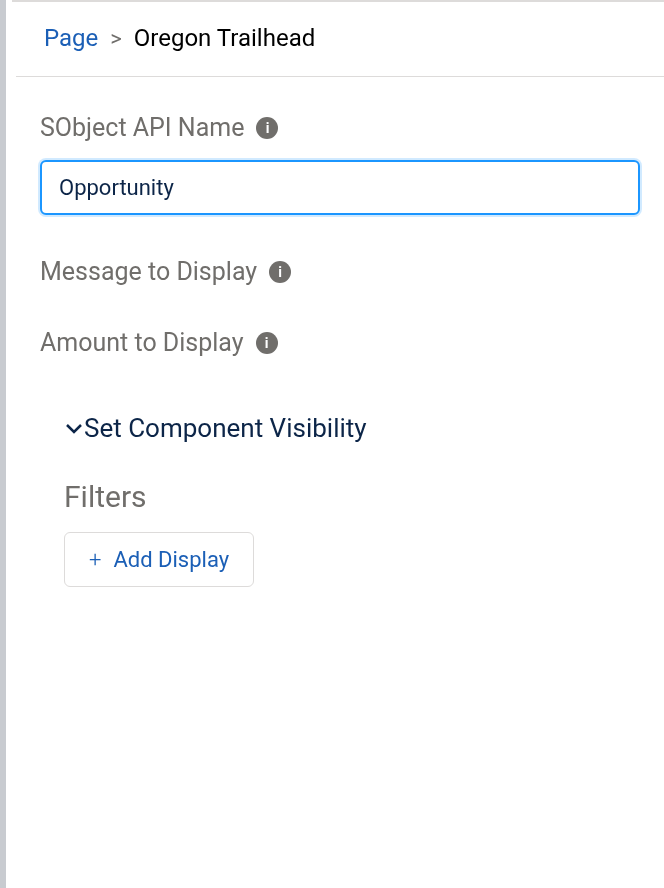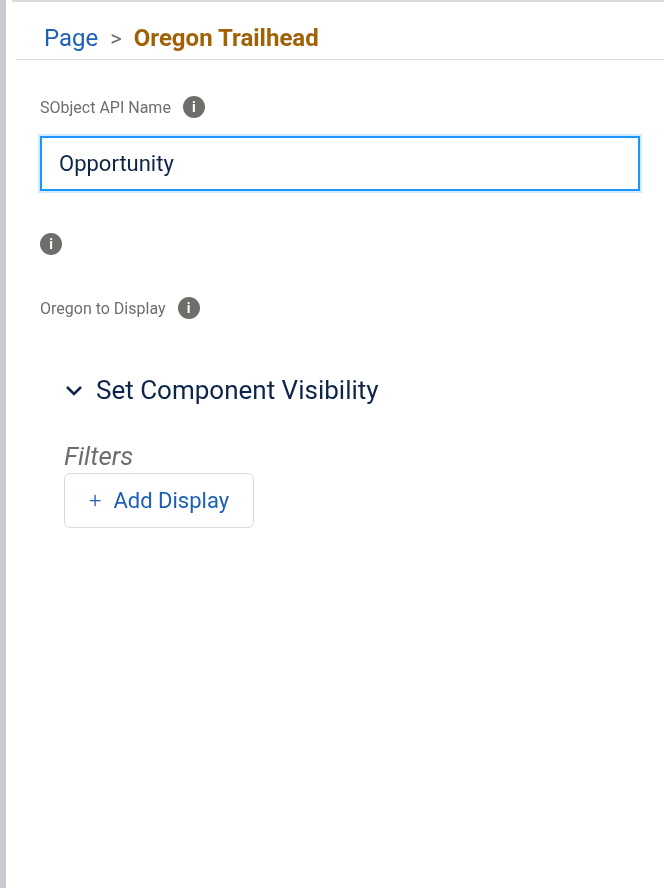--- a/index.html
+++ b/index.html
@@ -25,85 +25,84 @@
       height: 2px;
       background: #dddbda;
     }
     .inner {
       padding-left: 10px;
     }
     .breadcrumb {
       display: flex;
       align-items: center;
       gap: 12px;
-      padding: 24px 24px 7px 28px;
+      padding: 24px 24px 24px 28px;
       font-size: 24px;
       border-bottom: 1px solid #dddbda;
     }
     .breadcrumb-link {
       color: #1b5fb6;
       cursor: pointer;
     }
     .breadcrumb-sep {
       color: #706e6b;
       font-size: 22px;
     }
     .breadcrumb-current {
-      color: #a16207;
-      font-weight: 700;
+      color: #000000;
+      font-weight: 400;
     }
     .form-area {
       padding: 36px 24px 24px 24px;
     }
     .field-group {
       margin-bottom: 42px;
     }
     .field-label-row {
       display: flex;
       align-items: center;
       gap: 12px;
       margin-bottom: 18px;
     }
     .field-label {
       color: #706e6b;
-      font-size: 16px;
+      font-size: 25px;
       font-weight: 400;
     }
     .info-icon {
       width: 22px;
       height: 22px;
       border-radius: 50%;
       background: #706e6b;
       color: #fff;
       display: flex;
       align-items: center;
       justify-content: center;
       font-size: 14px;
       font-weight: bold;
       cursor: pointer;
     }
     .text-input {
       width: 100%;
       padding: 14px 18px;
       font-size: 22px;
       border: 1px solid #dddbda;
-      border-radius: 0;
+      border-radius: 6px;
       color: #0c2548;
       font-family: inherit;
       outline: none;
     }
     .text-input.focused {
       border: 2px solid #1b96ff;
       box-shadow: 0 0 0 2px rgba(27,150,255,0.2);
       padding: 13px 17px;
     }
     .section-header {
       display: flex;
       align-items: center;
-      gap: 12px;
       margin-top: 56px;
       margin-bottom: 36px;
       padding-left: 24px;
       cursor: pointer;
       text-align: center;
     }
     .chevron {
       width: 20px;
       height: 20px;
       display: flex;
@@ -118,23 +117,22 @@
     .section-title {
       color: #0c2548;
       font-size: 26px;
       font-weight: 400;
     }
     .filters-area {
       padding-left: 24px;
     }
     .filters-label {
       color: #706e6b;
-      font-size: 26px;
-      margin-bottom: 2px;
-      font-style: italic;
+      font-size: 30px;
+      margin-bottom: 18px;
     }
     .add-filter-btn {
       display: inline-flex;
       align-items: center;
       gap: 12px;
       padding: 14px 24px;
       border: 1px solid #dddbda;
       border-radius: 6px;
       background: #fff;
       color: #1b5fb6;
@@ -163,27 +161,28 @@
       <div class="field-group">
         <div class="field-label-row">
           <span class="field-label">SObject API Name</span>
           <span class="info-icon">i</span>
         </div>
         <input type="text" class="text-input focused" value="Opportunity" style="">
       </div>
 
       <div class="field-group">
         <div class="field-label-row">
+          <span class="field-label">Message to Display</span>
           <span class="info-icon">i</span>
         </div>
       </div>
 
       <div class="field-group">
         <div class="field-label-row">
-          <span class="field-label">Oregon to Display</span>
+          <span class="field-label">Amount to Display</span>
           <span class="info-icon">i</span>
         </div>
       </div>
 
       <div class="section-header">
         <span class="chevron">
           <svg width="18" height="12" viewBox="0 0 18 12">
               <polyline points="2,3 9,10 16,3"></polyline>
             </svg>
         </span>

